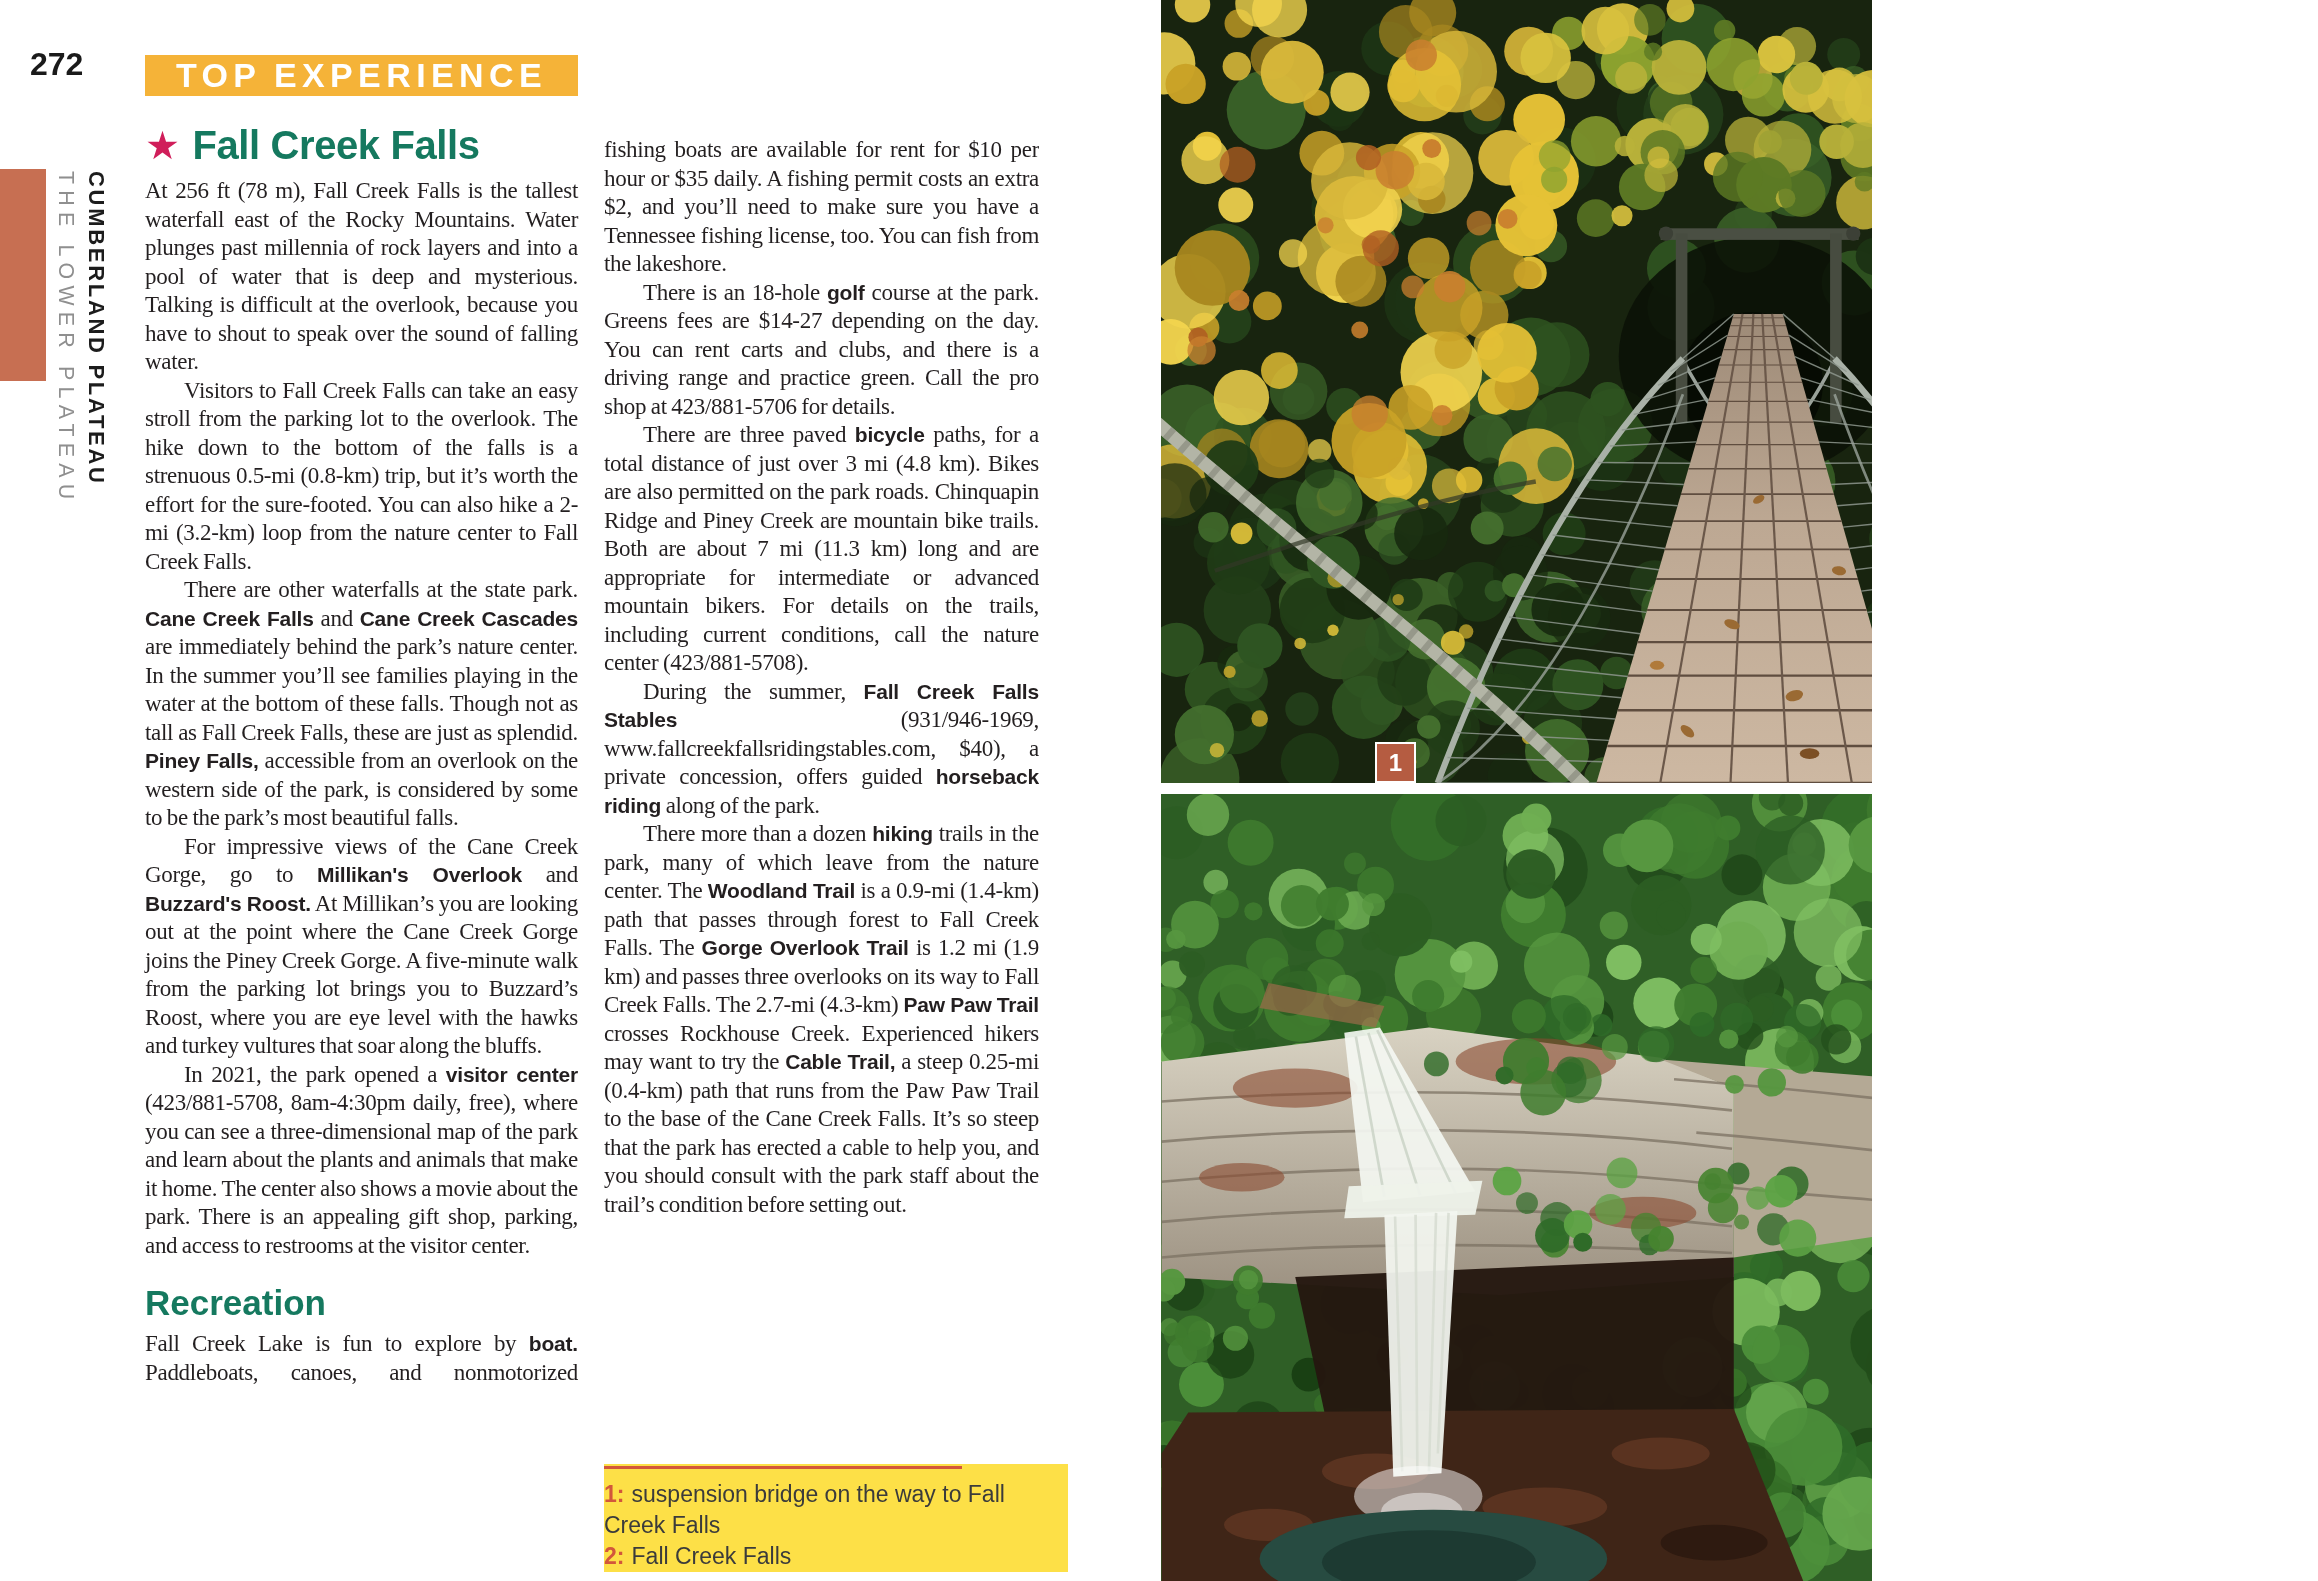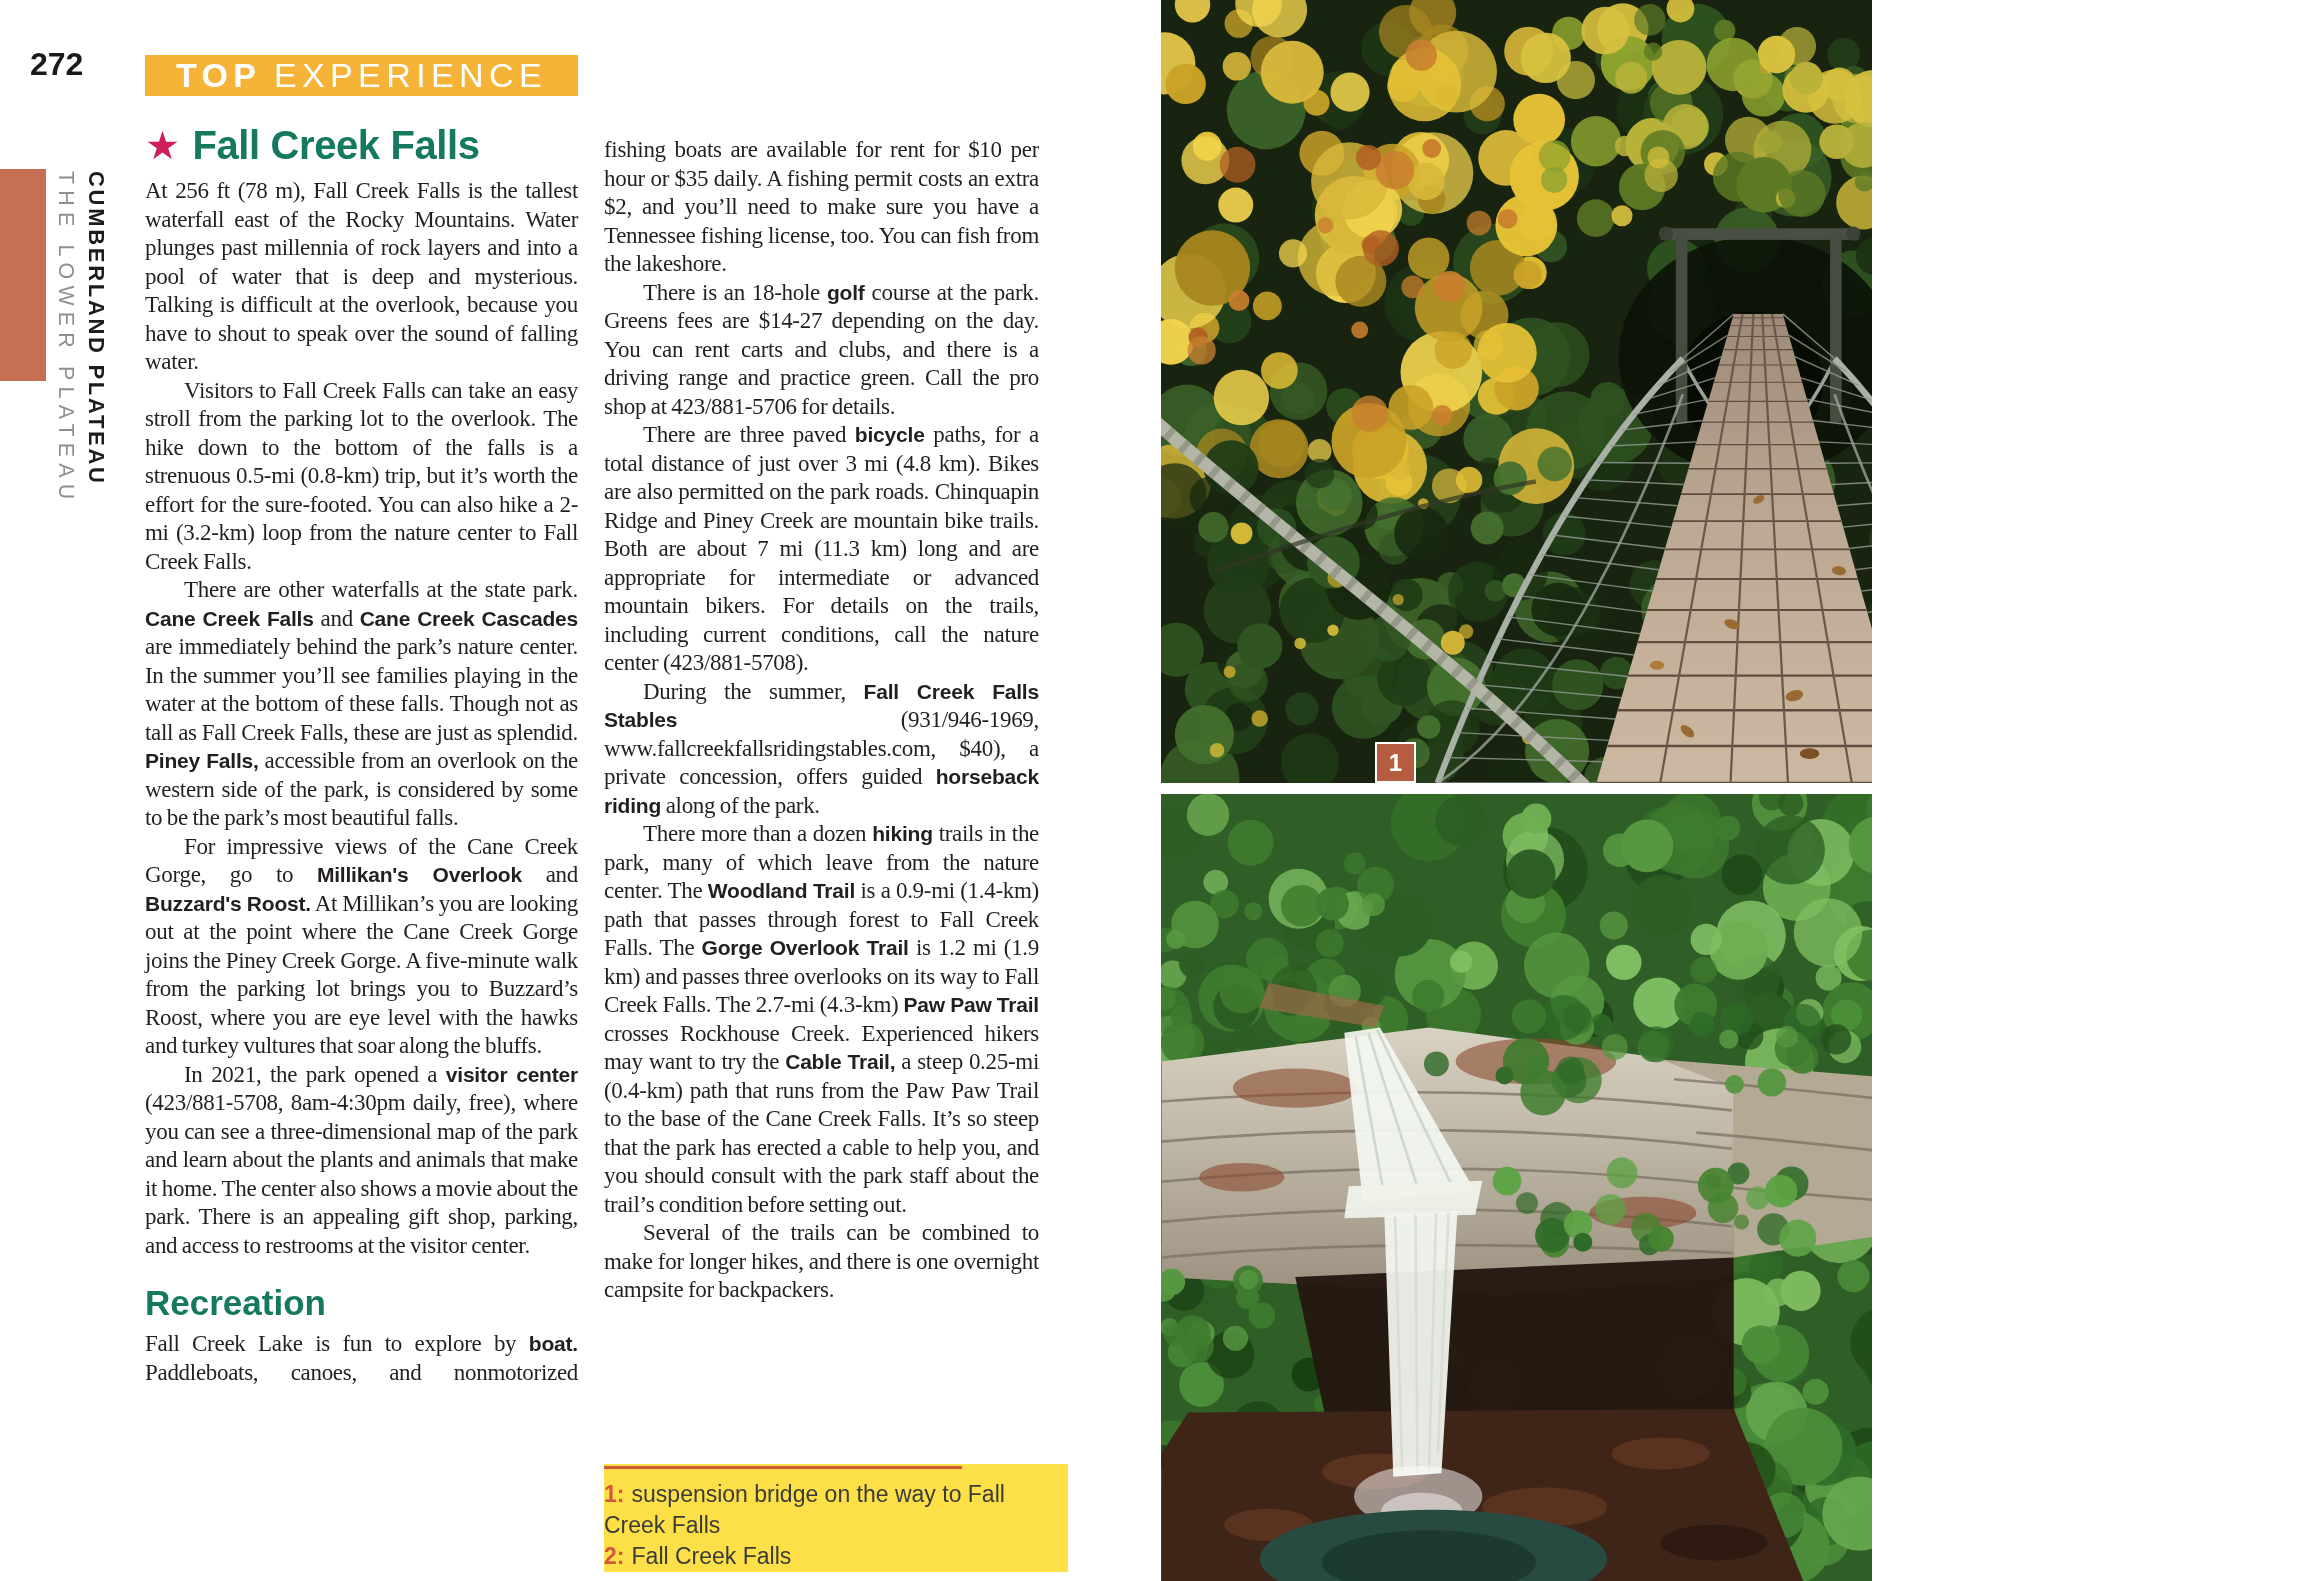--- a/index.html
+++ b/index.html
@@ -11,21 +11,21 @@
   .side-bar{position:absolute;left:0;top:169px;width:46px;height:212px;background:#c76f52;}
   .side-text{position:absolute;left:46px;top:171px;height:553px;writing-mode:vertical-rl;}
   .side-title{font:700 22px "Liberation Sans",sans-serif;letter-spacing:2.7px;color:#1c1c1c;display:inline-block;margin-left:5.4px;}
   .side-sub{font:400 21.4px "Liberation Sans",sans-serif;letter-spacing:6.2px;color:#8f8f8f;display:inline-block;margin-left:7.1px;}
 
   
   .col1{position:absolute;left:145px;top:55px;width:433px;}
   .banner{height:41px;background:#f5b338;display:flex;align-items:center;justify-content:center;
           font-family:"Liberation Sans",sans-serif;color:#ffffff;font-size:34px;letter-spacing:5.4px;}
   .banner .b1{font-weight:700;margin-right:12.5px;}
-  .banner .b2{font-weight:400;}
+  .banner .b2{font-weight:700;}
   .art-title{margin-top:27px;margin-bottom:9px;display:flex;align-items:center;}
   .star{color:#d01e5a;font-size:39px;margin-right:12.5px;line-height:1;font-family:"DejaVu Sans",sans-serif;}
   .title-text{font:700 40px "Liberation Sans",sans-serif;color:#15795f;letter-spacing:-0.4px;}
   .h2{font:700 35px "Liberation Sans",sans-serif;color:#15795f;margin:23px 0 7.1px 0;}
 
   
   .bp{margin:0;font-size:23px;line-height:28.5px;text-align:justify;letter-spacing:-0.3px;word-spacing:-0.9px;}
   .bp.ind{text-indent:39px;}
   .bp.jl{text-align-last:justify;}
   .kw{font:700 21px "Liberation Sans",sans-serif;letter-spacing:-0.2px;}
@@ -84,21 +84,20 @@
         <p class="bp jl"><span>Fall Creek Lake is fun to explore by </span><b class="kw">boat.</b><span> Paddleboats, canoes, and nonmotorized</span></p>
       </div>
   </div>
 
   <div class="col2">
       <p class="bp"><span>fishing boats are available for rent for $10 per hour or $35 daily. A fishing permit costs an extra $2, and you’ll need to make sure you have a Tennessee fishing license, too. You can fish from the lakeshore.</span></p>
       <p class="bp ind"><span>There is an 18-hole </span><b class="kw">golf</b><span> course at the park. Greens fees are $14-27 depending on the day. You can rent carts and clubs, and there is a driving range and practice green. Call the pro shop at 423/881-5706 for details.</span></p>
       <p class="bp ind"><span>There are three paved </span><b class="kw">bicycle</b><span> paths, for a total distance of just over 3 mi (4.8 km). Bikes are also permitted on the park roads. Chinquapin Ridge and Piney Creek are mountain bike trails. Both are about 7 mi (11.3 km) long and are appropriate for intermediate or advanced mountain bikers. For details on the trails, including current conditions, call the nature center (423/881-5708).</span></p>
       <p class="bp ind"><span>During the summer, </span><b class="kw">Fall Creek Falls Stables</b><span> (931/946-1969, www.fallcreekfallsridingstables.com, $40), a private concession, offers guided </span><b class="kw">horseback riding</b><span> along of the park.</span></p>
       <p class="bp ind"><span>There more than a dozen </span><b class="kw">hiking</b><span> trails in the park, many of which leave from the nature center. The </span><b class="kw">Woodland Trail</b><span> is a 0.9-mi (1.4-km) path that passes through forest to Fall Creek Falls. The </span><b class="kw">Gorge Overlook Trail</b><span> is 1.2 mi (1.9 km) and passes three overlooks on its way to Fall Creek Falls. The 2.7-mi (4.3-km) </span><b class="kw">Paw Paw Trail</b><span> crosses Rockhouse Creek. Experienced hikers may want to try the </span><b class="kw">Cable Trail,</b><span> a steep 0.25-mi (0.4-km) path that runs from the Paw Paw Trail to the base of the Cane Creek Falls. It’s so steep that the park has erected a cable to help you, and you should consult with the park staff about the trail’s condition before setting out.</span></p>
-      <p class="bp ind"><span>Several of the trails can be combined to make for longer hikes, and there is one overnight campsite for backpackers.</span></p>
     </div>
 
   <div class="caps">
     <div class="cap-rule"></div>
     <div id="cap-list">
         <div class="cap-line"><span class="cap-num">1:</span><span>suspension bridge on the way to Fall Creek Falls</span></div>
         <div class="cap-line"><span class="cap-num">2:</span><span>Fall Creek Falls</span></div>
       </div>
   </div>
 

